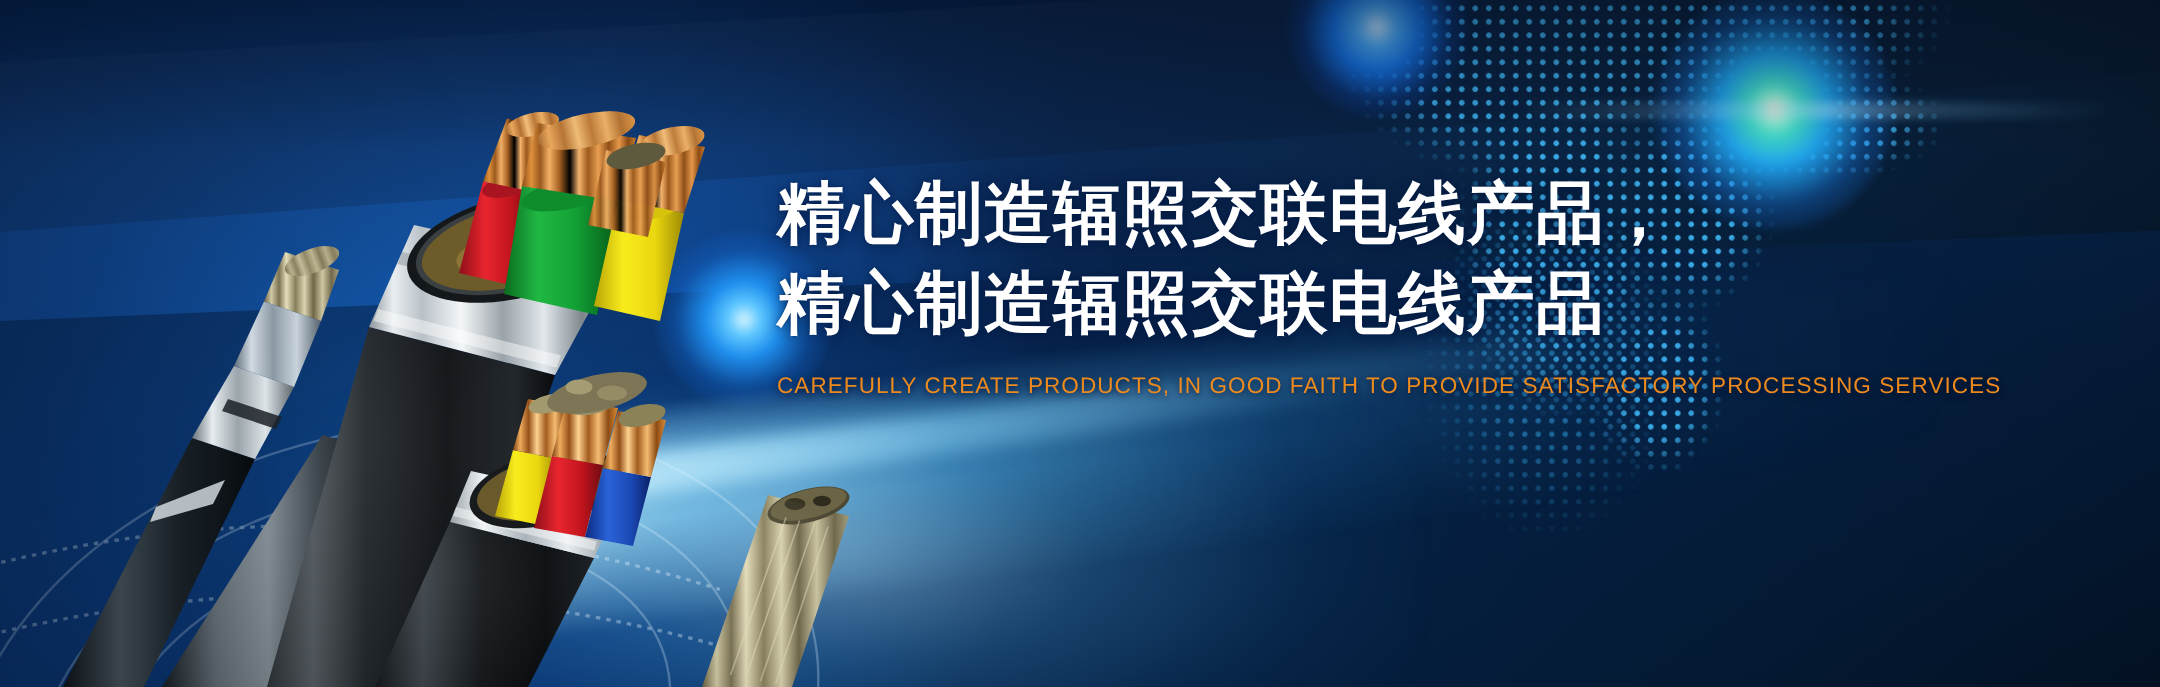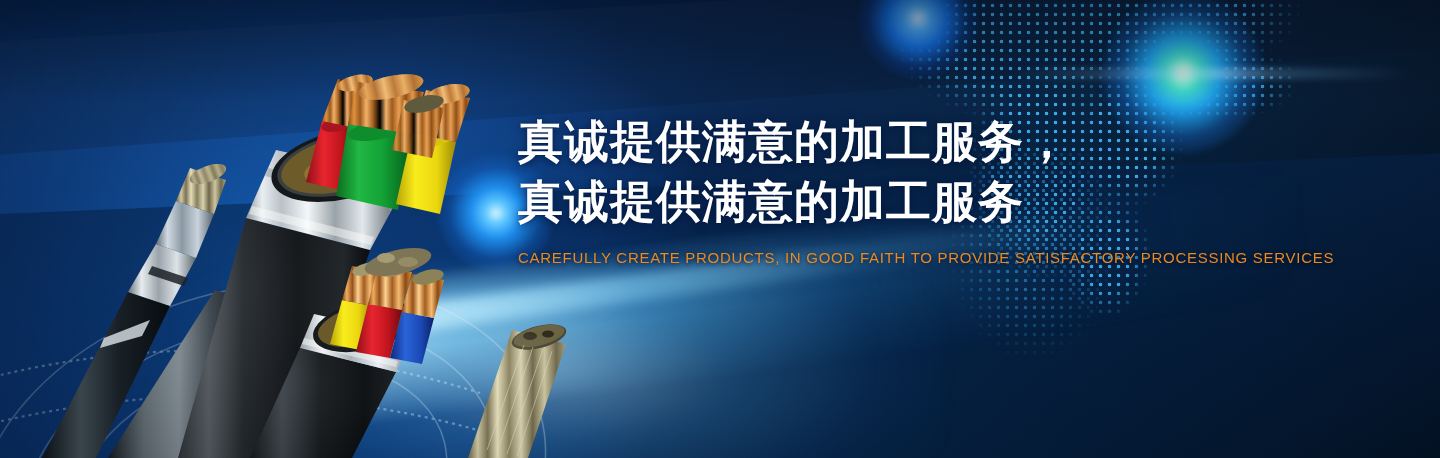--- a/index.html
+++ b/index.html
@@ -437,18 +437,18 @@
             <path d="M497 452 L533 347"></path>
           <path d="M507 454 L543 349"></path>
             <path d="M517 456 L552 351"></path>
         </g>
         <path d="M468 458 L528 458 L566 344 L512 330 Z" fill="url(#topshade)" opacity=".2"></path>
       </g>
     </svg>
   </div>
 
   <div class="copy">
-    <div class="headline">真诚提供满意的加工服务，</div>
-    <div class="headline">真诚提供满意的加工服务</div>
+    <div class="headline">精心制造辐照交联电线产品，</div>
+    <div class="headline">精心制造辐照交联电线产品</div>
     <div class="subtitle">CAREFULLY CREATE PRODUCTS, IN GOOD FAITH TO PROVIDE SATISFACTORY PROCESSING SERVICES</div>
   </div>
 
 </div>
 
 </body></html>

